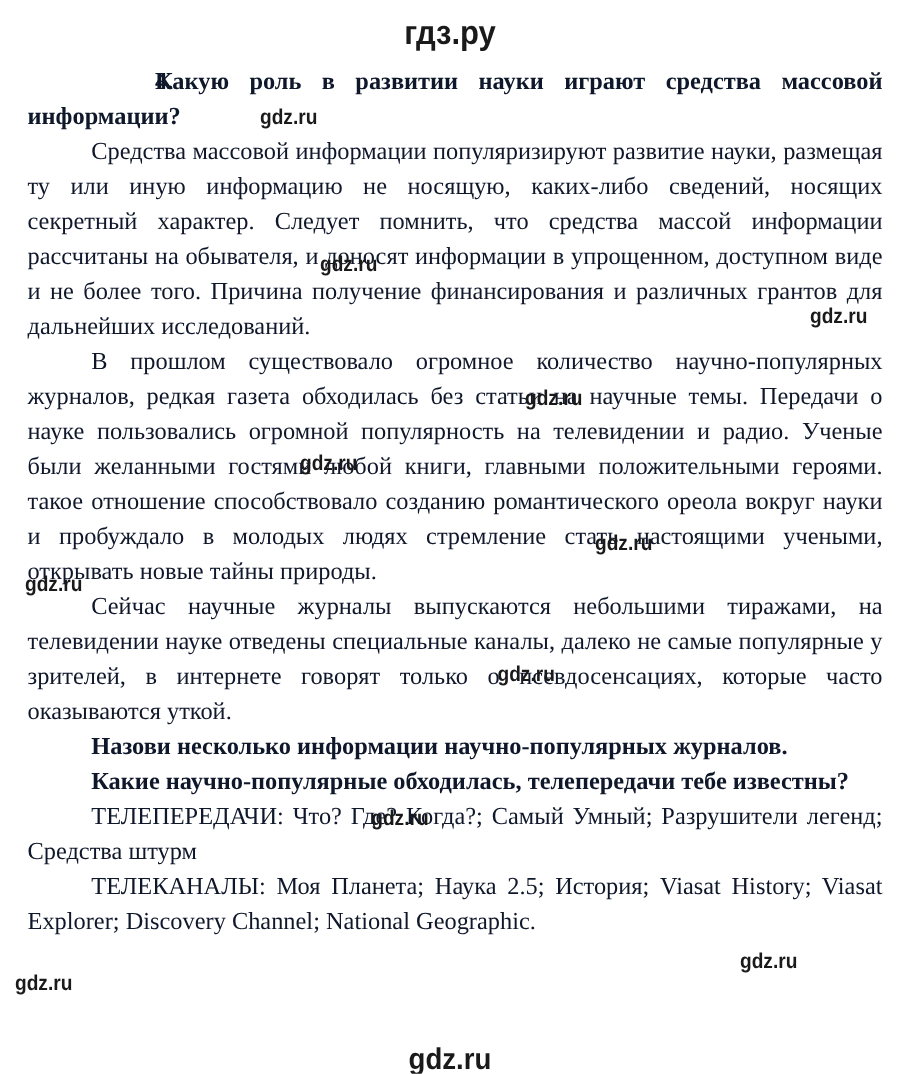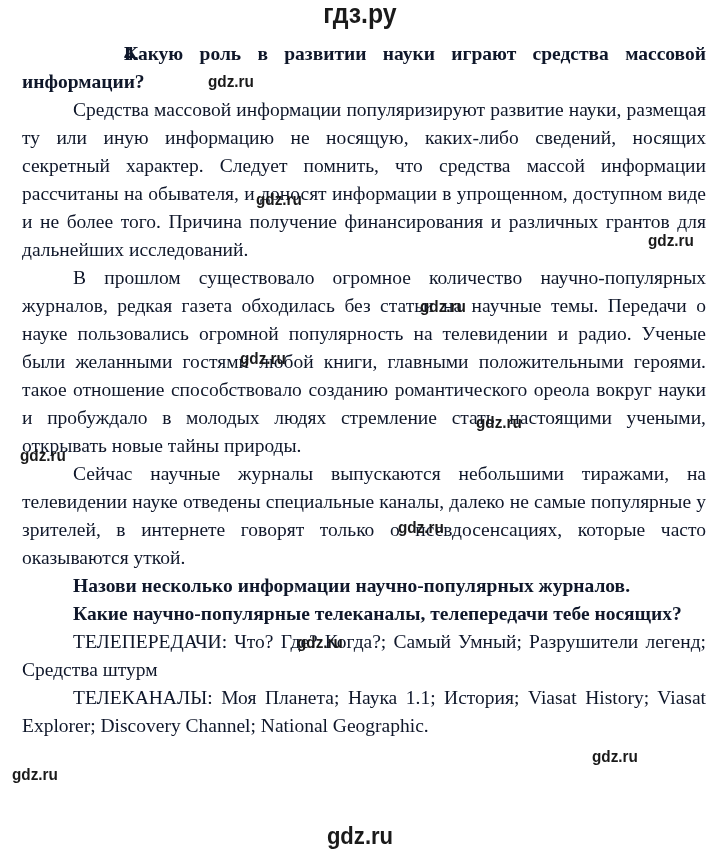--- a/index.html
+++ b/index.html
@@ -1,17 +1,17 @@
 <!DOCTYPE html>
 <html><head>
   <meta charset="utf-8">
   <style>
     html, body { margin: 0; padding: 0; background: #ffffff; }
     body { width: 720px; height: 859px; position: relative; overflow: hidden; }
-    .page { position: absolute; left: 0; top: 0; width: 720px; height: 621px; }
+    .page { position: absolute; left: 0; top: 12px; width: 720px; height: 621px; }
     .site-header {
       position: absolute; left: 0; top: 0; width: 720px; text-align: center;
       font-family: "Liberation Sans", sans-serif; font-weight: bold;
       font-size: 27px; color: #1a1a1a; top: -1px; letter-spacing: 0px;
       transform: scaleX(0.92);
     }
     .content {
       position: absolute; left: 22px; top: 40px; width: 684px;
       font-family: "Liberation Serif", serif; font-size: 19.5px; line-height: 28px;
       color: #0f172a;
@@ -35,23 +35,23 @@
 
 <div class="page">
   <div class="site-header">гдз.ру</div>
 
   <div class="content">
     <p class="q"><span class="num">4.</span><span>Какую роль в развитии науки играют средства массовой информации?</span></p>
     <p>Средства массовой информации популяризируют развитие науки, размещая ту или иную информацию не носящую, каких-либо сведений, носящих секретный характер. Следует помнить, что средства массой информации рассчитаны на обывателя, и доносят информации в упрощенном, доступном виде и не более того. Причина получение финансирования и различных грантов для дальнейших исследований.</p>
     <p>В прошлом существовало огромное количество научно-популярных журналов, редкая газета обходилась без статьи на научные темы. Передачи о науке пользовались огромной популярность на телевидении и радио. Ученые были желанными гостями любой книги, главными положительными героями. такое отношение способствовало созданию романтического ореола вокруг науки и пробуждало в молодых людях стремление стать настоящими учеными, открывать новые тайны природы.</p>
     <p>Сейчас научные журналы выпускаются небольшими тиражами, на телевидении науке отведены специальные каналы, далеко не самые популярные у зрителей, в интернете говорят только о псевдосенсациях, которые часто оказываются уткой.</p>
     <p class="q">Назови несколько информации научно-популярных журналов.</p>
-    <p class="q">Какие научно-популярные телеканалы, телепередачи тебе носящих?</p>
+    <p class="q">Какие научно-популярные обходилась, телепередачи тебе известны?</p>
     <p>ТЕЛЕПЕРЕДАЧИ: Что? Где? Когда?; Самый Умный; Разрушители легенд; Средства штурм</p>
-    <p>ТЕЛЕКАНАЛЫ: Моя Планета; Наука 1.1; История; Viasat History; Viasat Explorer; Discovery Channel; National Geographic.</p>
+    <p>ТЕЛЕКАНАЛЫ: Моя Планета; Наука 2.5; История; Viasat History; Viasat Explorer; Discovery Channel; National Geographic.</p>
   </div>
 
   <span class="wm" style="left:208px; top:72px;">gdz.ru</span>
   <span class="wm" style="left:256px; top:190px;">gdz.ru</span>
   <span class="wm" style="left:648px; top:231px;">gdz.ru</span>
   <span class="wm" style="left:420px; top:297px;">gdz.ru</span>
   <span class="wm" style="left:240px; top:349px;">gdz.ru</span>
   <span class="wm" style="left:476px; top:413px;">gdz.ru</span>
   <span class="wm" style="left:20px; top:446px;">gdz.ru</span>
   <span class="wm" style="left:398px; top:518px;">gdz.ru</span>

